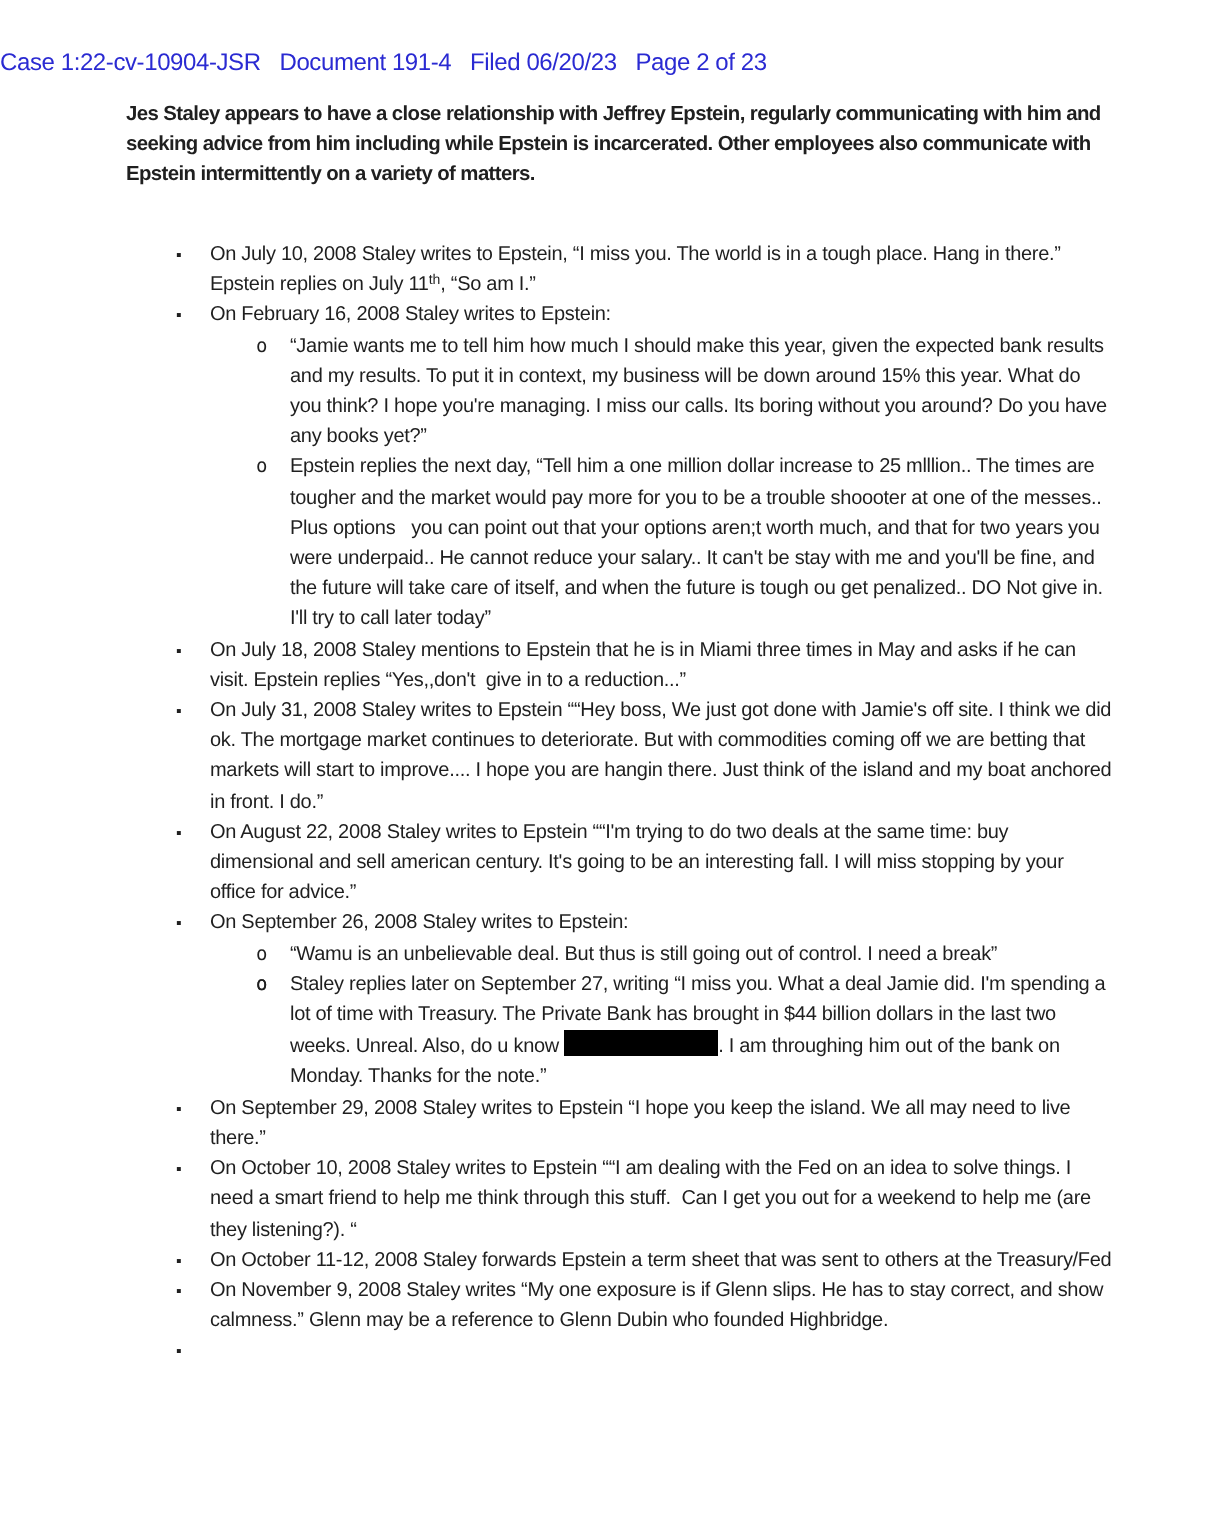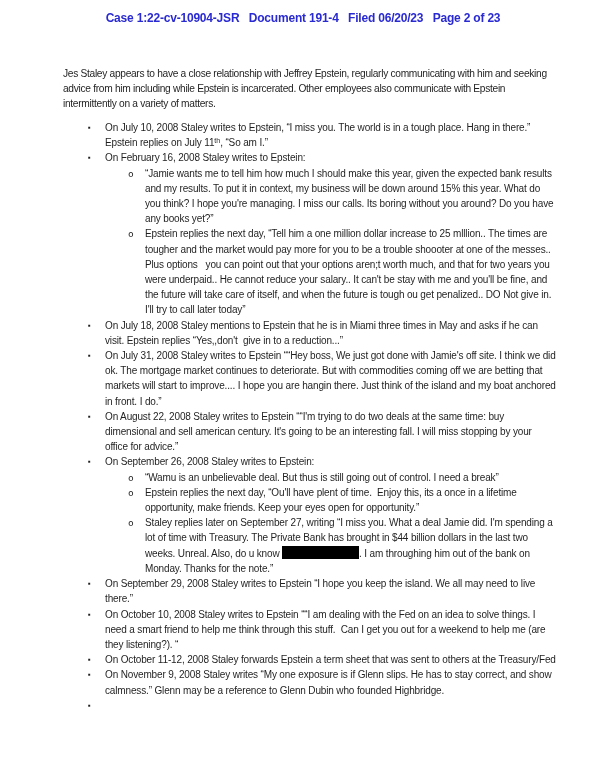--- a/index.html
+++ b/index.html
@@ -7,36 +7,35 @@
     position: relative;
     width: 606px;
     height: 760px;
     background: #ffffff;
     overflow: hidden;
     font-family: "Liberation Sans", "DejaVu Sans", sans-serif;
     color: #1f1f1f;
   }
   .court-stamp {
     position: absolute;
-    top: 11px;
+    top: 24px;
     left: 0;
     width: 606px;
-    text-align: center;
+    text-align: left;
     font-size: 12px;
     letter-spacing: -0.2px;
     color: #2a2ad2;
     white-space: pre;
-    font-weight: bold;
   }
   .intro {
     position: absolute;
-    top: 66px;
+    top: 50px;
     left: 63px;
     width: 497px;
-    font-weight: normal;
+    font-weight: bold;
     font-size: 10.2px;
     letter-spacing: -0.3px;
     line-height: 15.2px;
     white-space: pre-wrap;
   }
   .bullet-list {
     position: absolute;
     top: 120px;
     left: 0;
     width: 606px;
@@ -87,21 +86,21 @@
   <div class="bullet-list">
       <div class="bullet level1"><span class="marker">▪</span><span>On July 10, 2008 Staley writes to Epstein, “I miss you. The world is in a tough place. Hang in there.” Epstein replies on July 11<sup class="sup">th</sup>, “So am I.”</span></div>
       <div class="bullet level1"><span class="marker">▪</span><span>On February 16, 2008 Staley writes to Epstein:</span></div>
       <div class="bullet level2"><span class="marker">o</span><span>“Jamie wants me to tell him how much I should make this year, given the expected bank results and my results. To put it in context, my business will be down around 15% this year. What do you think? I hope you're managing. I miss our calls. Its boring without you around? Do you have any books yet?”</span></div>
       <div class="bullet level2"><span class="marker">o</span><span>Epstein replies the next day, “Tell him a one million dollar increase to 25 mlllion.. The times are tougher and the market would pay more for you to be a trouble shoooter at one of the messes..  Plus options   you can point out that your options aren;t worth much, and that for two years you were underpaid.. He cannot reduce your salary.. It can't be stay with me and you'll be fine, and the future will take care of itself, and when the future is tough ou get penalized.. DO Not give in.  I'll try to call later today”</span></div>
       <div class="bullet level1"><span class="marker">▪</span><span>On July 18, 2008 Staley mentions to Epstein that he is in Miami three times in May and asks if he can visit. Epstein replies “Yes,,don't  give in to a reduction...”</span></div>
       <div class="bullet level1"><span class="marker">▪</span><span>On July 31, 2008 Staley writes to Epstein ““Hey boss, We just got done with Jamie's off site. I think we did ok. The mortgage market continues to deteriorate. But with commodities coming off we are betting that markets will start to improve.... I hope you are hangin there. Just think of the island and my boat anchored in front. I do.”</span></div>
       <div class="bullet level1"><span class="marker">▪</span><span>On August 22, 2008 Staley writes to Epstein ““I'm trying to do two deals at the same time: buy dimensional and sell american century. It's going to be an interesting fall. I will miss stopping by your office for advice.”</span></div>
       <div class="bullet level1"><span class="marker">▪</span><span>On September 26, 2008 Staley writes to Epstein:</span></div>
       <div class="bullet level2"><span class="marker">o</span><span>“Wamu is an unbelievable deal. But thus is still going out of control. I need a break”</span></div>
-      <div class="bullet level2"><span class="marker">o</span><span>Epstein replies the next day, “Ou'll have plent of time.  Enjoy this, its a once in a lifetime opportunity, make friends. Keep your eyes open for opportunity.”</span></div>
+      <div class="bullet level2"><span class="marker">o</span></div>
       <div class="bullet level2"><span class="marker">o</span><span>Staley replies later on September 27, writing “I miss you. What a deal Jamie did. I'm spending a lot of time with Treasury. The Private Bank has brought in $44 billion dollars in the last two weeks. Unreal. Also, do u know <span class="redaction" style="background: rgb(0, 0, 0);"></span>. I am throughing him out of the bank on Monday. Thanks for the note.”</span></div>
       <div class="bullet level1"><span class="marker">▪</span><span>On September 29, 2008 Staley writes to Epstein “I hope you keep the island. We all may need to live there.”</span></div>
       <div class="bullet level1"><span class="marker">▪</span><span>On October 10, 2008 Staley writes to Epstein ““I am dealing with the Fed on an idea to solve things. I need a smart friend to help me think through this stuff.  Can I get you out for a weekend to help me (are they listening?). “</span></div>
       <div class="bullet level1"><span class="marker">▪</span><span>On October 11-12, 2008 Staley forwards Epstein a term sheet that was sent to others at the Treasury/Fed</span></div>
       <div class="bullet level1"><span class="marker">▪</span><span>On November 9, 2008 Staley writes “My one exposure is if Glenn slips. He has to stay correct, and show calmness.” Glenn may be a reference to Glenn Dubin who founded Highbridge.</span></div>
       <div class="bullet level1"><span class="marker">▪</span></div>
     </div>
 </div>
 
 </body></html>

